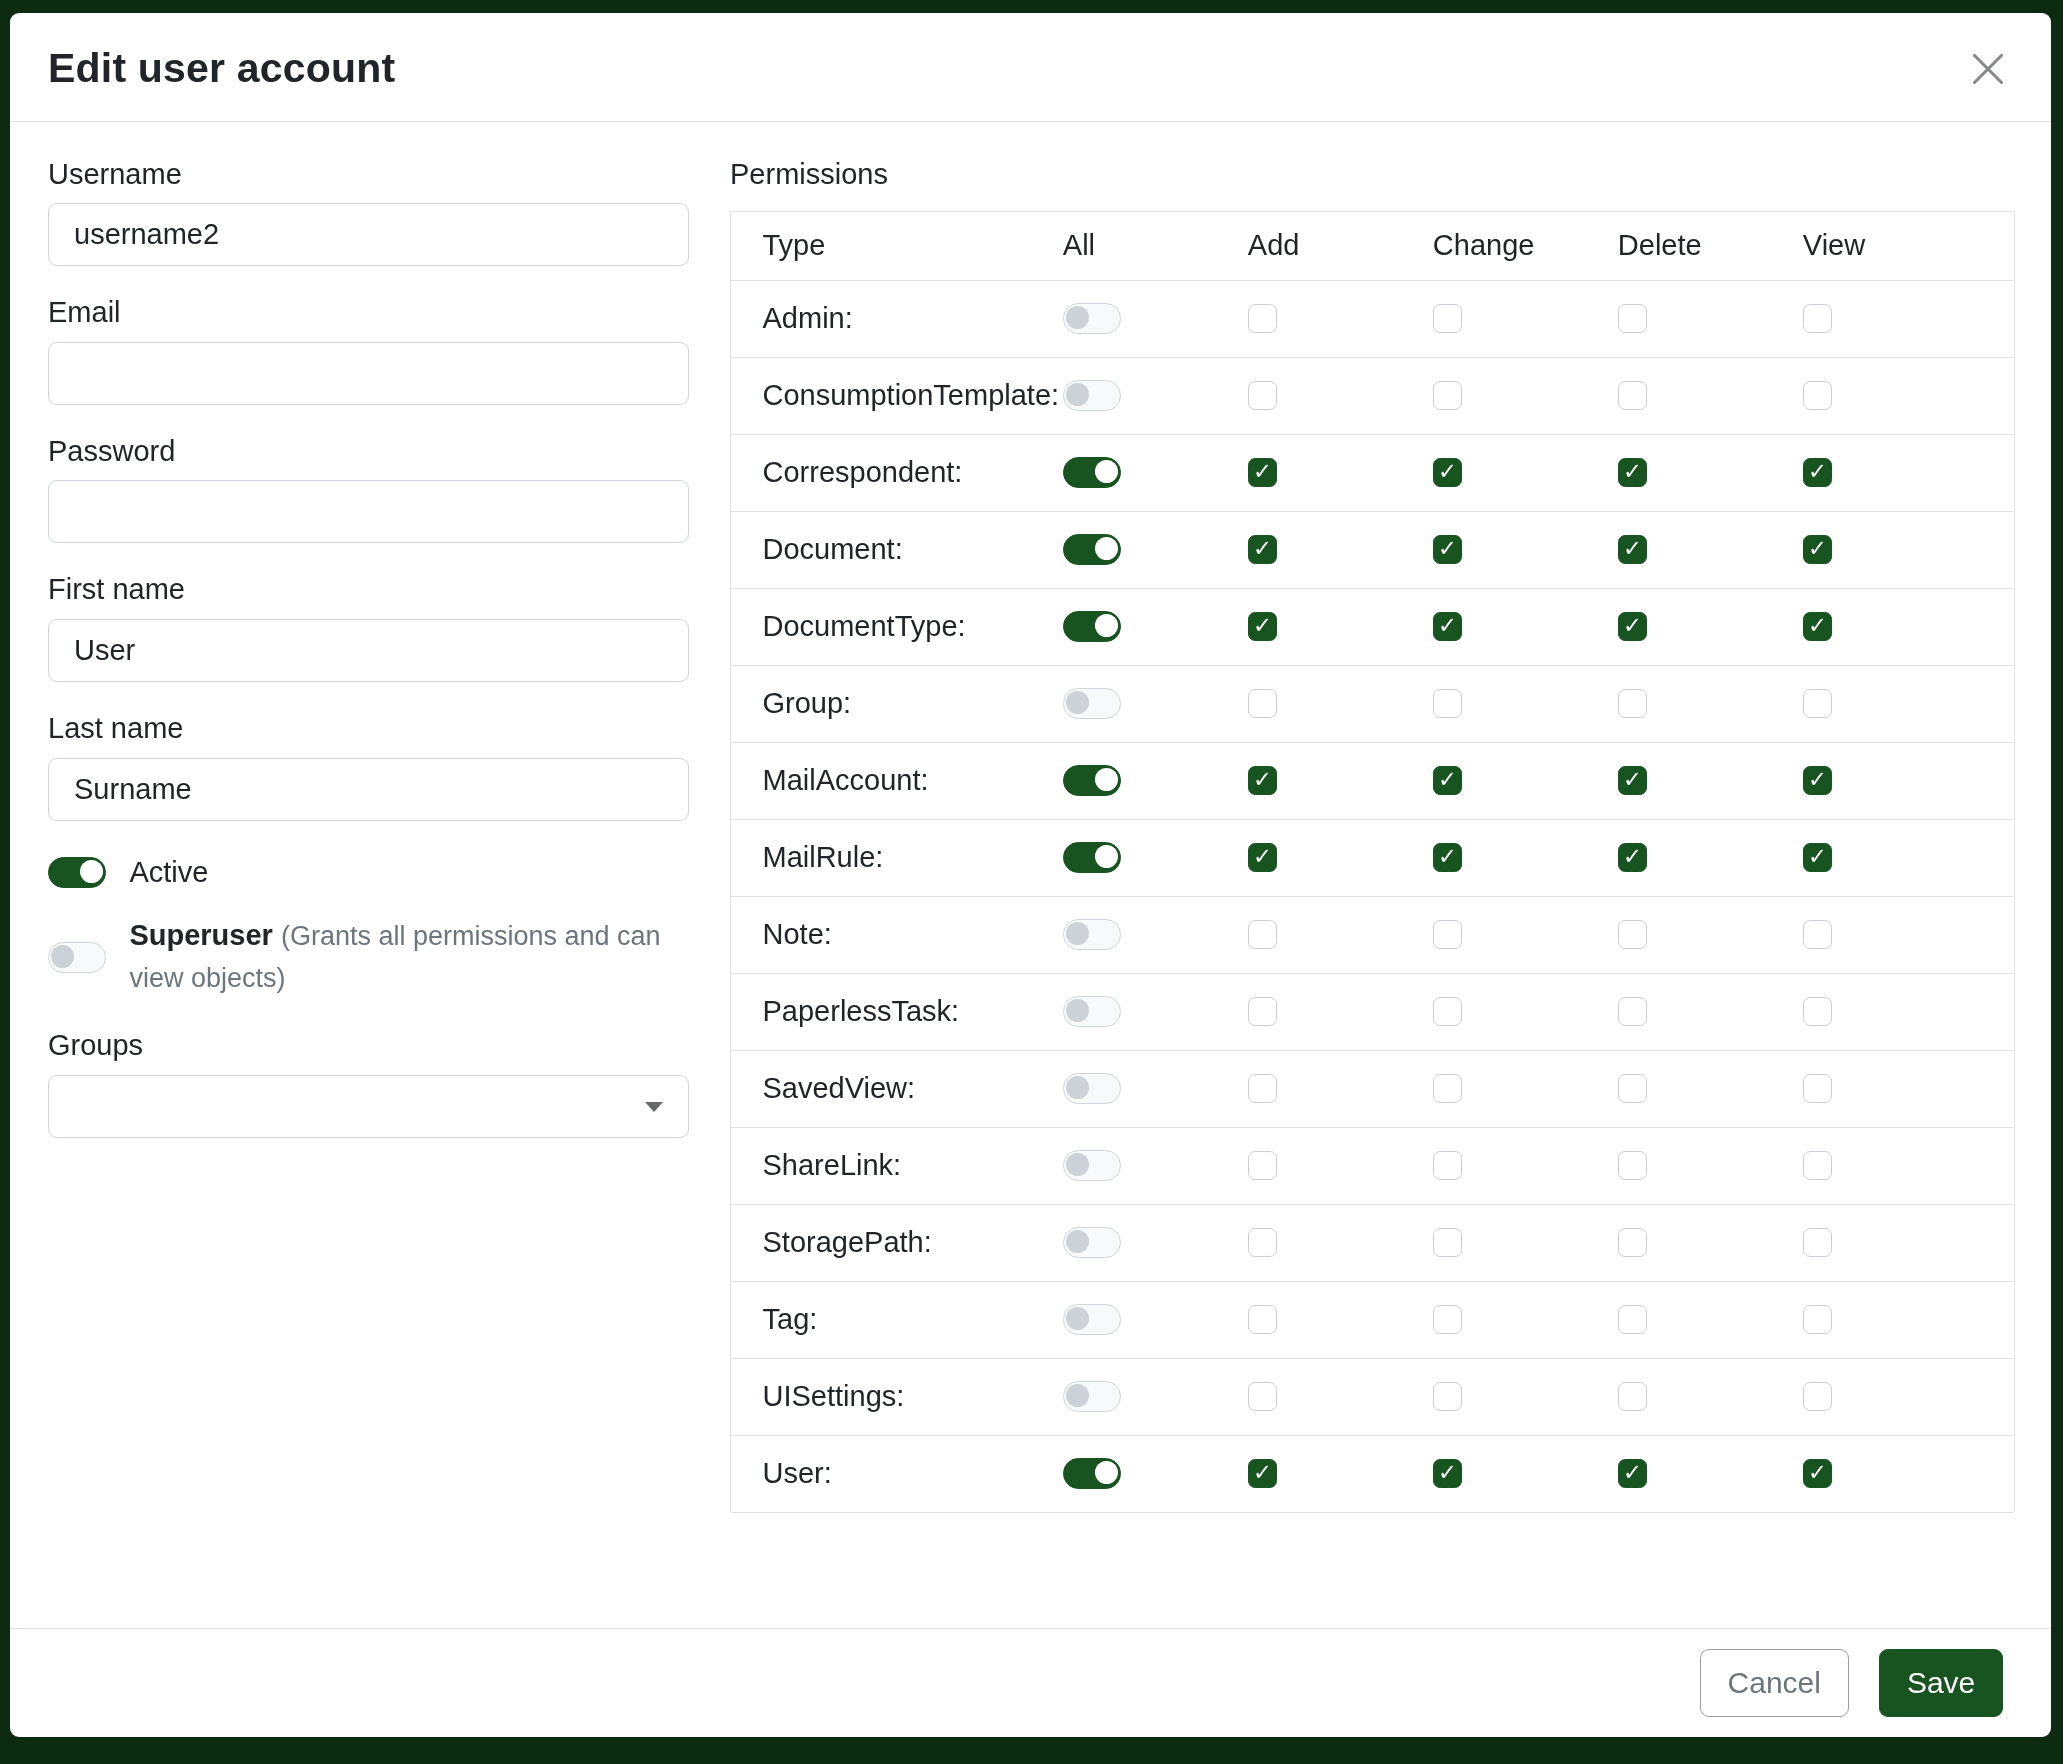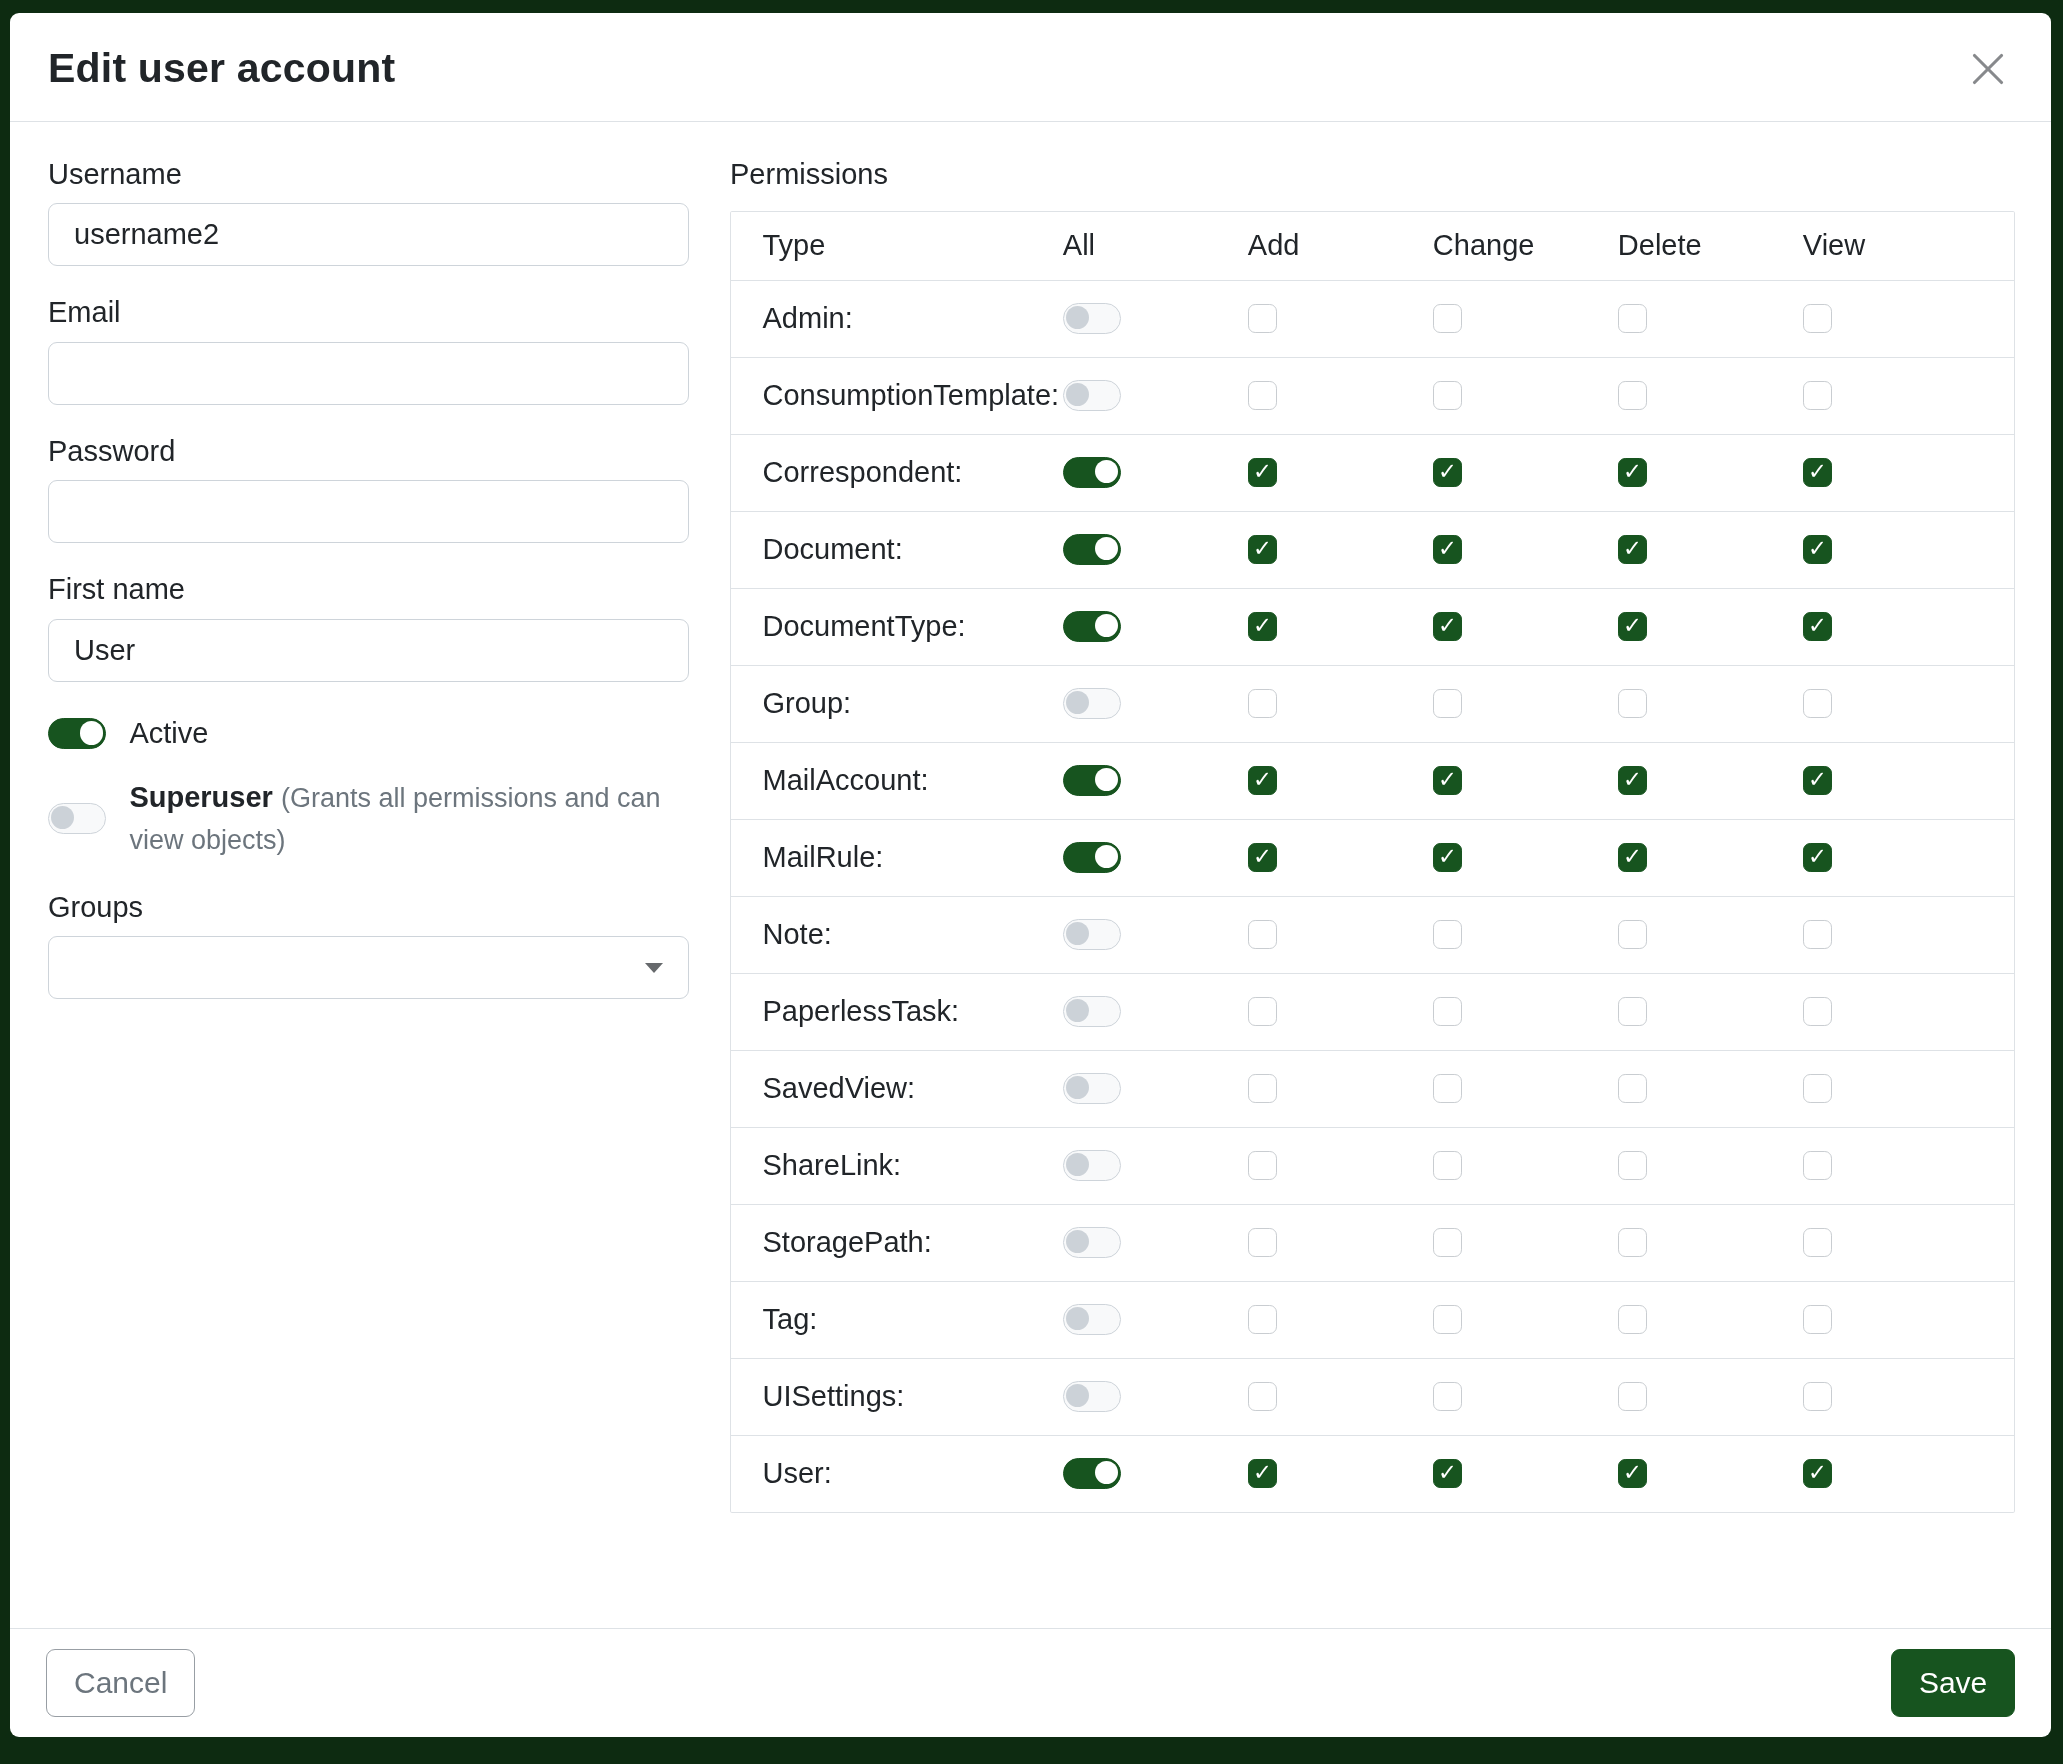--- a/index.html
+++ b/index.html
@@ -124,25 +124,25 @@
     min-height: 77px;
     border-top: 1.8px solid #dee2e6;
     font-size: 29px;
   }
   .perm-row.perm-head { min-height: 68px; border-top: none; }
   .perm-row .cell { display: flex; align-items: center; }
   
   .modal-footer {
     flex: 0 0 auto;
     border-top: 1.8px solid #dee2e6;
-    padding: 20px 36px;
+    padding: 20px 48px;
     display: flex;
-    justify-content: space-between;
+    justify-content: flex-end;
     align-items: center;
-    gap: 8px;
+    gap: 30px;
   }
   .btn {
     font-family: inherit;
     font-size: 30px;
     border-radius: 9px;
     padding: 14.4px 27px;
     cursor: pointer;
     line-height: 1.25;
   }
   .btn-cancel { background: #fff; color: #6c757d; border: 1.8px solid #989ea4; }
@@ -181,20 +181,24 @@
         <div class="field-group">
           <label class="field-label">Password</label>
           <input class="text-input" type="password" value="" style="">
         </div>
 
         <div class="field-group">
           <label class="field-label">First name</label>
           <input class="text-input" type="text" value="User" style="">
         </div>
 
+        <div class="field-group">
+          <label class="field-label">Last name</label>
+          <input class="text-input" type="text" value="Surname" style="">
+        </div>
 
         <div class="switch-row">
           <span class="switch" data-checked="true">
               <span class="knob"></span>
             </span>
           <span class="switch-text">Active</span>
         </div>
 
         <div class="switch-row">
           <span class="switch" data-checked="false">

